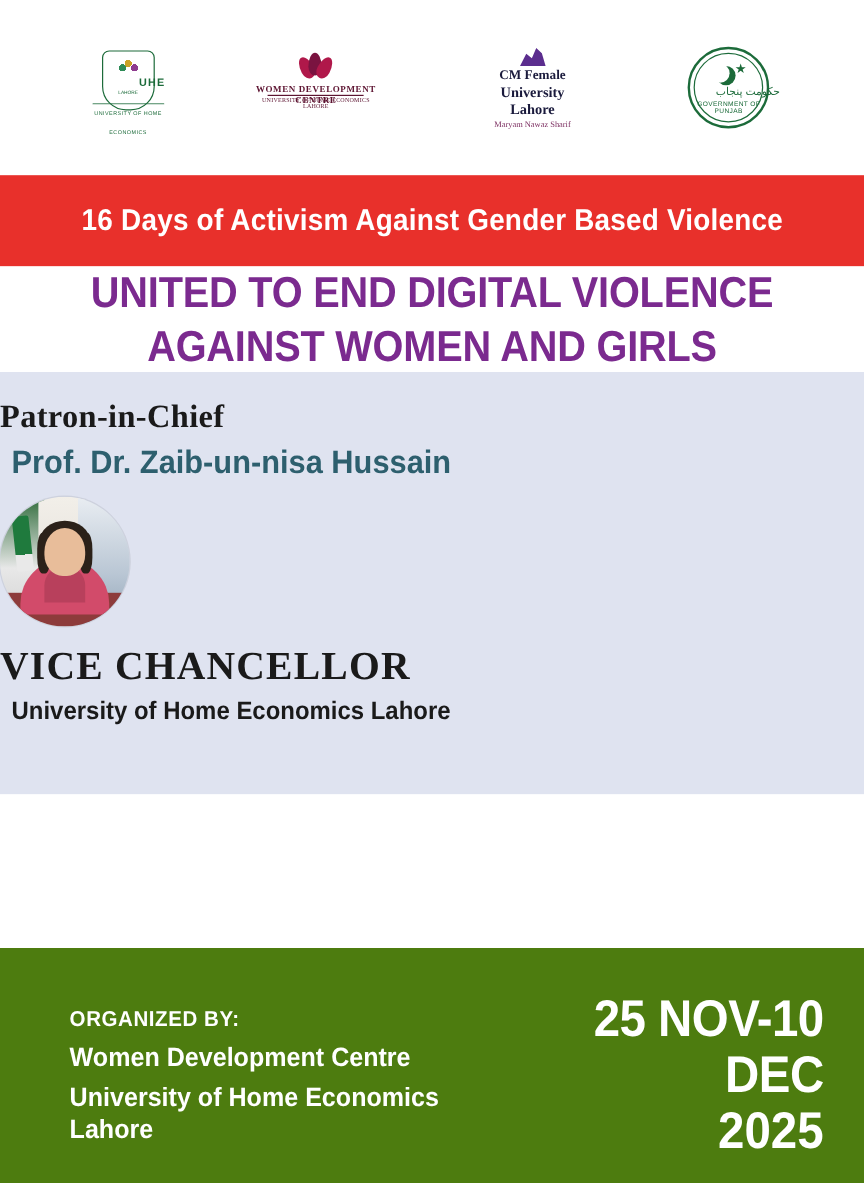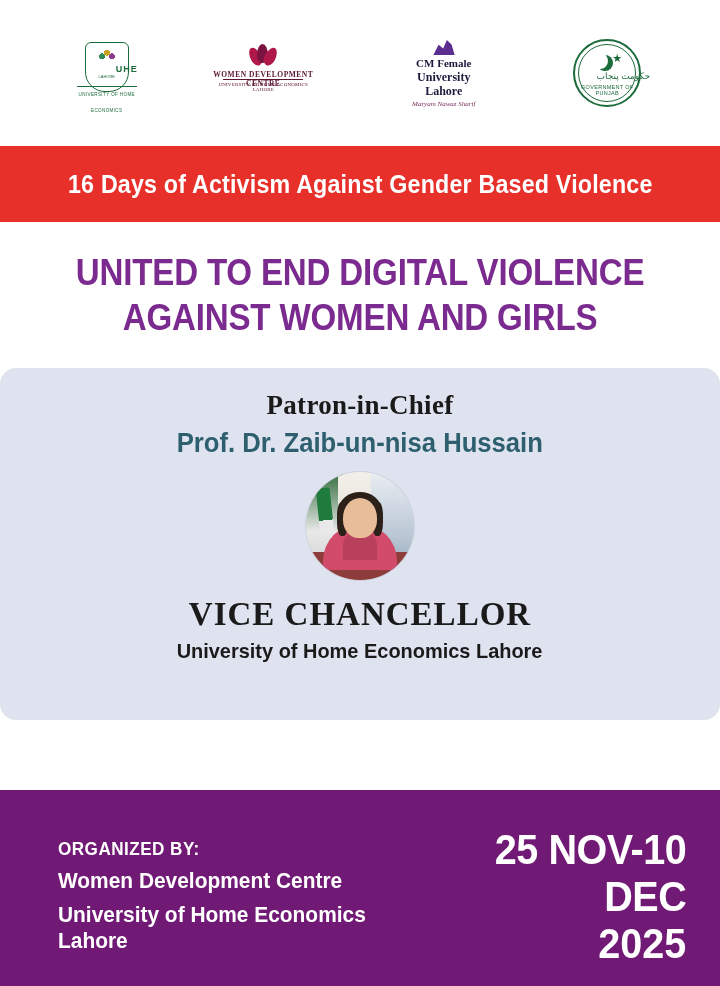--- a/index.html
+++ b/index.html
@@ -165,21 +165,20 @@
     line-height: 13px;
   }
   .logo-cm .cm-l2 {
     font-family: "Liberation Serif", serif;
     font-size: 12px;
     font-weight: bold;
     line-height: 14px;
   }
   .logo-cm .cm-l3 {
     font-family: "Liberation Serif", serif;
-    font-style: italic;
     font-size: 7px;
     color: #7a2b5e;
     margin-top: 2px;
   }
 
   
   .logo-punjab {
     width: 74px;
     height: 72px;
     position: relative;
@@ -246,21 +245,21 @@
     font-size: 25px;
     font-weight: bold;
     letter-spacing: .2px;
     text-align: center;
     font-family: "Liberation Sans Narrow", "Liberation Sans", sans-serif;
     transform: scaleX(0.93);
   }
 
   
   .headline-wrap {
-    height: 146px;
+    height: 88px;
     display: flex;
     flex-direction: column;
     align-items: center;
     justify-content: center;
     background: #ffffff;
   }
   .headline {
     color: #7b2a8f;
     font-size: 36px;
     font-weight: bold;
@@ -270,24 +269,23 @@
     transform: scaleX(0.92);
     font-family: "Liberation Sans Narrow", "Liberation Sans", sans-serif;
   }
 
   
   .patron-block {
     background: #dfe3f0;
     height: 352px;
     display: flex;
     flex-direction: column;
-    align-items: center;
+    align-items: flex-start;
     padding-top: 22px;
     box-sizing: border-box;
-    border-radius: 16px;
   }
   .patron-label {
     font-family: "Liberation Serif", serif;
     font-weight: bold;
     font-size: 27px;
     color: #1a1a1a;
     letter-spacing: .3px;
   }
   .patron-name {
     margin-top: 7px;
@@ -377,21 +375,21 @@
     transform: scaleX(0.95);
     font-family: "Liberation Sans Narrow", "Liberation Sans", sans-serif;
   }
 
   
   .spacer {
     flex: 1;
     background: #ffffff;
   }
   .footer {
-    background: #701a75;
+    background: #4d7c0f;
     height: 196px;
     display: flex;
     align-items: center;
     justify-content: space-between;
     padding: 16px 34px 0 58px;
     box-sizing: border-box;
     color: #ffffff;
   }
   .footer-left {
     display: flex;

